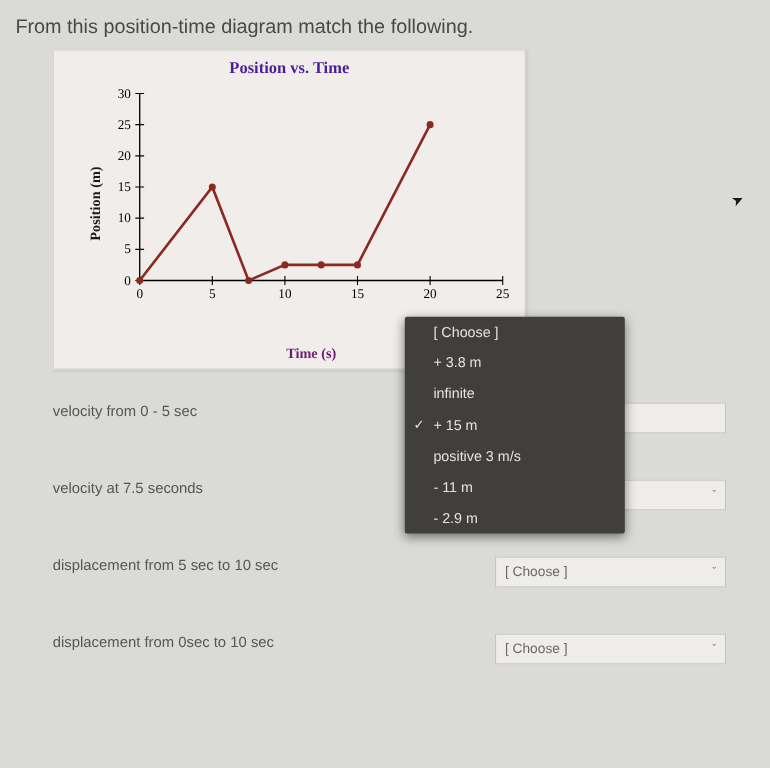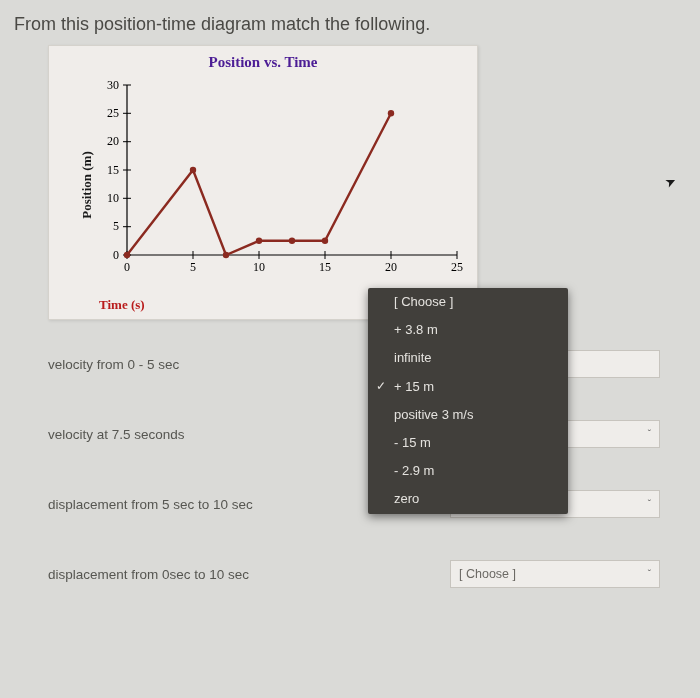--- a/index.html
+++ b/index.html
@@ -42,41 +42,41 @@
     top: 50%;
     transform: translateY(-50%) rotate(-90deg);
     transform-origin: center;
     font-family: "Times New Roman", serif;
     font-weight: bold;
     font-size: 13px;
     color: #1a1a1a;
     white-space: nowrap;
   }
   .x-label {
-    text-align: left;
+    text-align: center;
     font-family: "Times New Roman", serif;
     font-weight: bold;
     font-size: 13px;
-    color: #b91c1c;
-    margin-top: 2px;
+    color: #701a75;
+    margin-top: 18px;
     padding-left: 40px;
   }
   svg.plot {
     position: absolute;
     left: 48px;
     top: 0;
     width: 360px;
     height: 200px;
   }
   .prompts {
     margin-top: 30px;
   }
   .prompt-row {
     display: flex;
-    align-items: center;
+    align-items: flex-start;
     justify-content: space-between;
     padding: 0 40px 0 48px;
     margin-bottom: 42px;
     font-size: 13.5px;
     color: #565651;
     gap: 16px;
   }
   .select-box {
     width: 210px;
     height: 28px;
@@ -243,18 +243,17 @@
 
 <div class="dropdown-menu">
   <div class="dd-item">[ Choose ]</div>
   <div class="dd-item">+ 3.8 m</div>
   <div class="dd-item">infinite</div>
   <div class="dd-item">
     <span class="check">✓</span>
     <span>+ 15 m</span>
   </div>
   <div class="dd-item">positive 3 m/s</div>
-  <div class="dd-item">- 15 m</div>
+  <div class="dd-item">- 11 m</div>
   <div class="dd-item">- 2.9 m</div>
-  <div class="dd-item">zero</div>
 </div>
 
 <div class="cursor-arrow">➤</div>
 
 </body></html>

